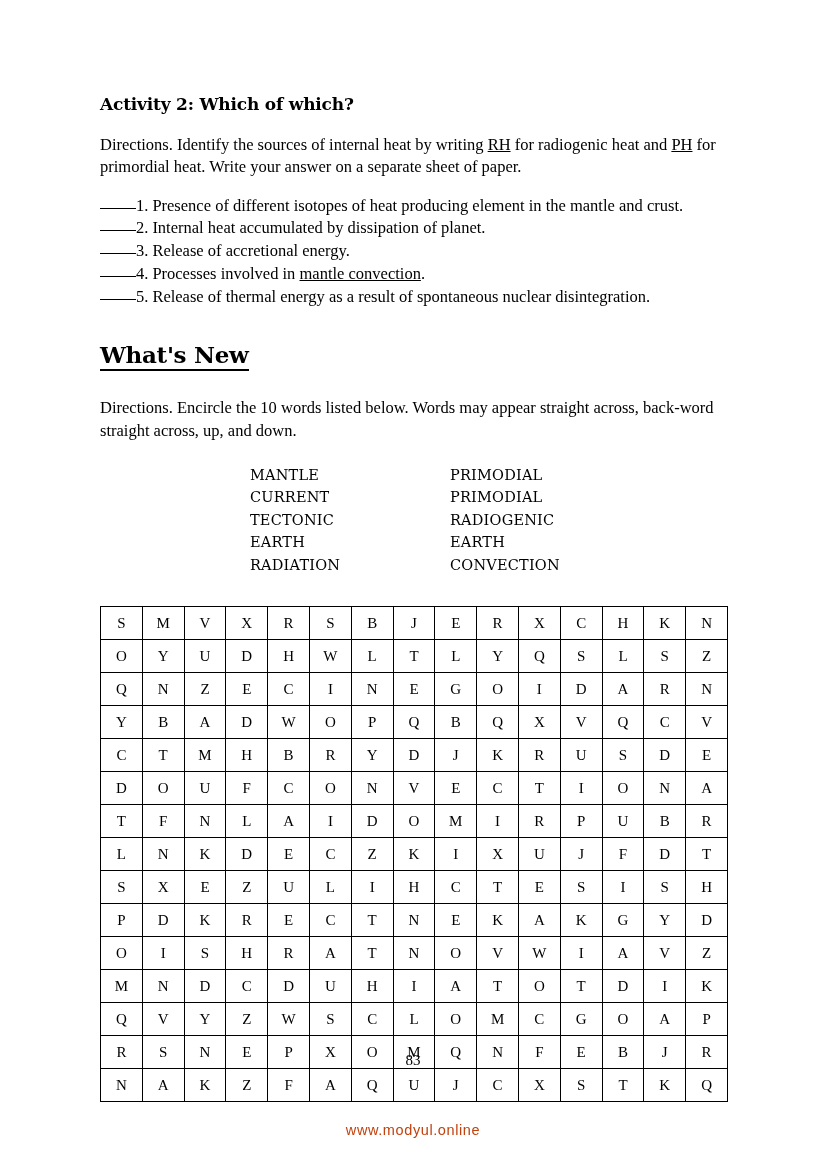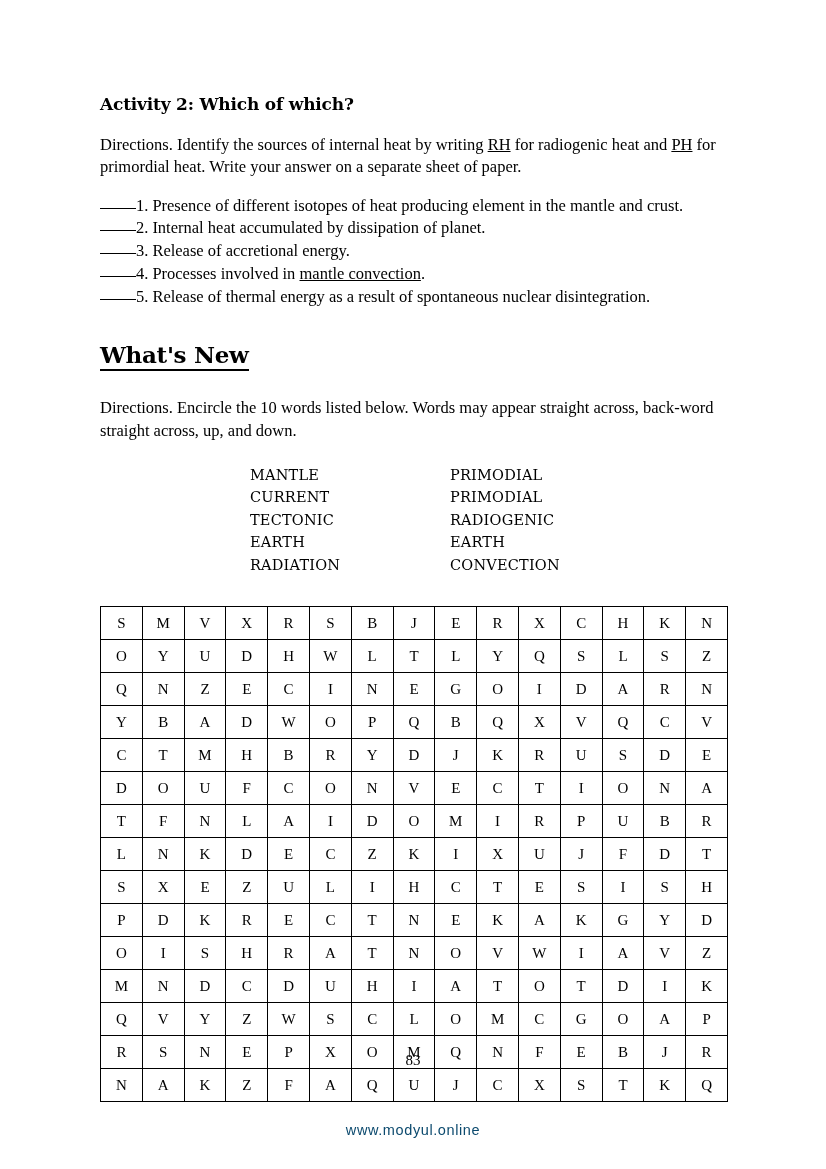--- a/index.html
+++ b/index.html
@@ -117,21 +117,21 @@
     font-size: 15px;
   }
   .watermark {
     position: absolute;
     left: 0;
     top: 1122px;
     width: 826px;
     text-align: center;
     font-family: "Liberation Sans", sans-serif;
     font-size: 14.5px;
-    color: #0c4a6e;
+    color: #c2410c;
     letter-spacing: 0.6px;
   }
 </style>
 </head>
 <body>
 
 <div class="page">
   <div class="content">
 
     <h1 class="activity-title">Activity 2: Which of which?</h1>

